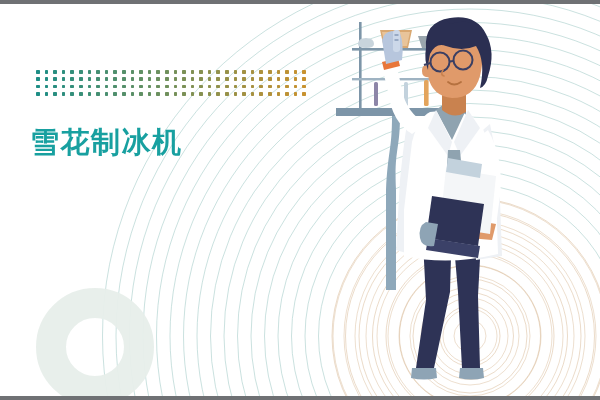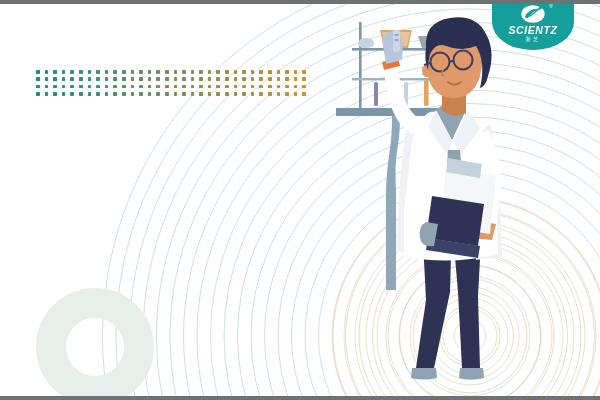--- a/index.html
+++ b/index.html
@@ -321,20 +321,21 @@
       <div class="dot" style="background: rgb(167, 145, 64);"></div>
       <div class="dot" style="background: rgb(173, 145, 61);"></div>
       <div class="dot" style="background: rgb(178, 145, 58);"></div>
       <div class="dot" style="background: rgb(184, 146, 55);"></div>
       <div class="dot" style="background: rgb(189, 146, 53);"></div>
       <div class="dot" style="background: rgb(195, 146, 50);"></div>
       <div class="dot" style="background: rgb(200, 146, 47);"></div>
     </div>
 
   <div class="headline">
+    <div class="headline-line l1">雪花制冰机</div>
   </div>
 
   <svg class="illustration" viewBox="0 0 300 400">
 
     <g>
 
       <rect x="59" y="22" width="2.6" height="88" fill="#7d95a8"></rect>
       <rect x="145" y="22" width="2.6" height="88" fill="#7d95a8"></rect>
 
       <rect x="52" y="48" width="100" height="2.6" fill="#7d95a8"></rect>
@@ -418,29 +419,16 @@
       <circle cx="163" cy="60" r="9.5" fill="none" stroke="#3a3f63" stroke-width="2"></circle>
       <path d="M149.5 61.5 L153.5 61" stroke="#3a3f63" stroke-width="2" fill="none"></path>
       <path d="M130.5 63 L124 65" stroke="#3a3f63" stroke-width="2" fill="none"></path>
 
       <path d="M148 82 q6 5 13 0" stroke="#b5713f" stroke-width="1.8" fill="none" stroke-linecap="round"></path>
 
       <path d="M143 70 q-3 5 1 6" stroke="#c9824f" stroke-width="1.6" fill="none" stroke-linecap="round"></path>
     </g>
   </svg>
 
-  <div class="logo-badge">
-    <div class="logo-emblem">
-      <svg viewBox="0 0 30 24" width="26" height="20">
-        <ellipse cx="15" cy="12" rx="14" ry="10.5" fill="#ffffff"></ellipse>
-        <path d="M5 16 Q10 4 24 6 Q14 8 9 17 Z" fill="#159f9c"></path>
-        <path d="M23 5 L11 15" stroke="#159f9c" stroke-width="1.6" fill="none"></path>
-        <circle cx="23.5" cy="5" r="1.6" fill="#159f9c"></circle>
-      </svg>
-      <span class="logo-reg">®</span>
-    </div>
-    <div class="logo-word">SCIENTZ</div>
-    <div class="logo-cn">新芝</div>
-  </div>
 
   <div class="edge-top"></div>
   <div class="edge-bottom"></div>
 </div>
 
 </body></html>

